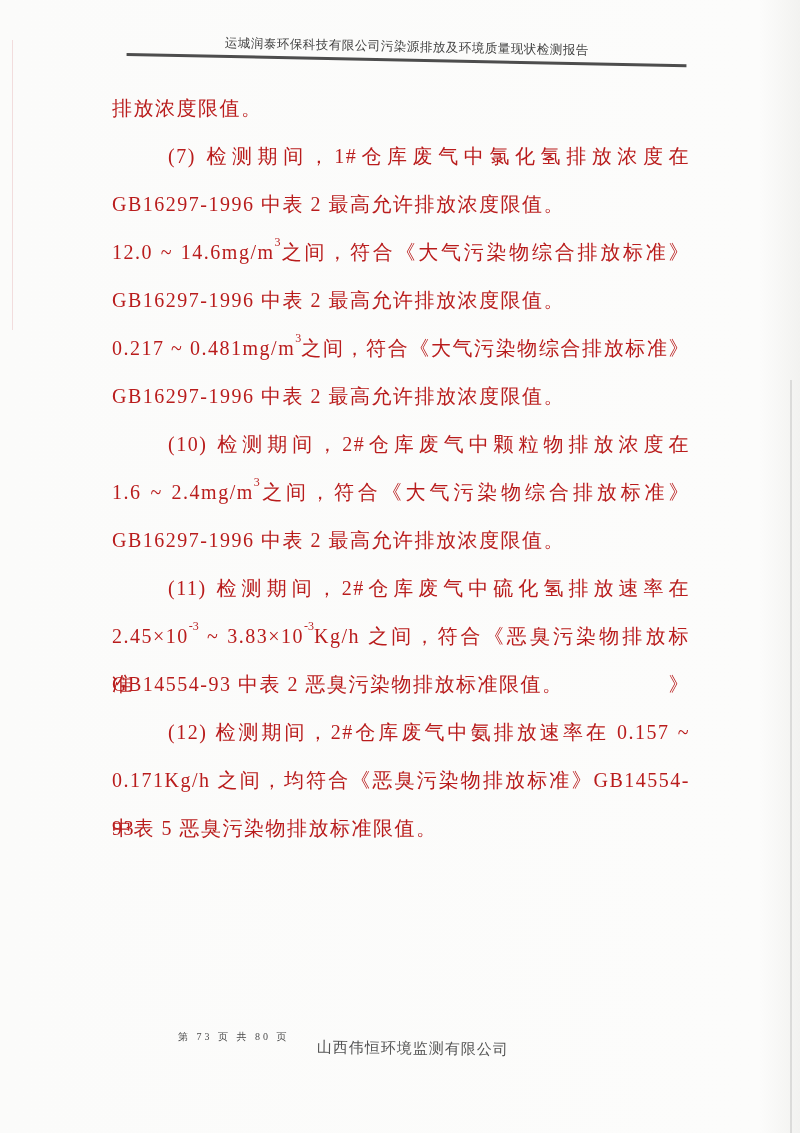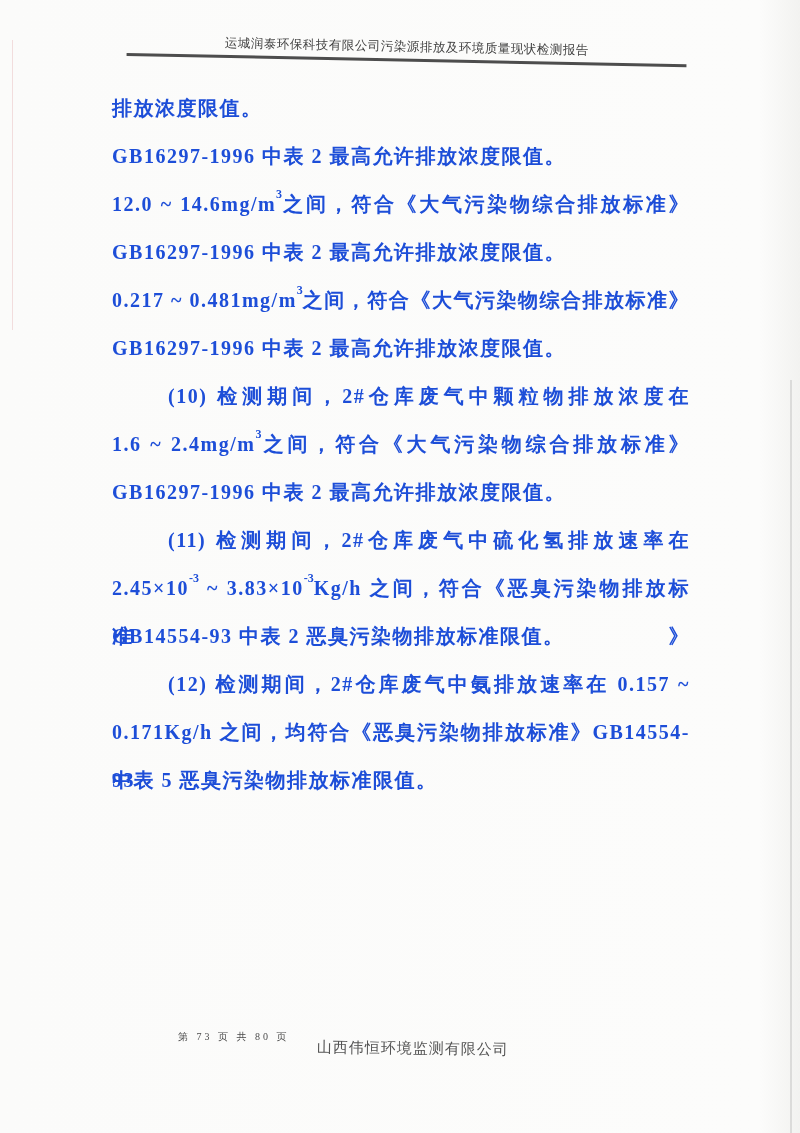--- a/index.html
+++ b/index.html
@@ -48,22 +48,21 @@
     height: 2.5px;
     background: #4d4d4d;
   }
   
   .doc-body {
     position: absolute;
     left: 112px; top: 84px;
     width: 578px;
     font-size: 20px;
     letter-spacing: 1.5px;
-    color: #1d4ed8;
-    font-weight: bold;
+    color: #b91c1c;
   }
   .ln {
     height: 48px;
     line-height: 48px;
     white-space: nowrap;
   }
   .ln.j {
     white-space: normal;
     text-align: justify;
     text-align-last: justify;
@@ -104,20 +103,21 @@
 
 <div class="header-wrap">
   <div class="header-title">运城润泰环保科技有限公司污染源排放及环境质量现状检测报告</div>
   <div class="header-rule"></div>
 </div>
 
 <div class="doc-body">
 
   <div class="ln"><span>排放浓度限值。</span></div>
 
+  <div class="ln j ind"><span>(7) 检测期间，1#仓库废气中氯化氢排放浓度在</span></div>
   <div class="ln"><span>GB16297-1996 中表 2 最高允许排放浓度限值。</span></div>
 
   <div class="ln j"><span>12.0 ~ 14.6mg/m</span><sup>3</sup><span>之间，符合《大气污染物综合排放标准》</span></div>
   <div class="ln"><span>GB16297-1996 中表 2 最高允许排放浓度限值。</span></div>
 
   <div class="ln j"><span>0.217 ~ 0.481mg/m</span><sup>3</sup><span>之间，符合《大气污染物综合排放标准》</span></div>
   <div class="ln"><span>GB16297-1996 中表 2 最高允许排放浓度限值。</span></div>
 
   <div class="ln j ind"><span>(10)  检测期间，2#仓库废气中颗粒物排放浓度在</span></div>
   <div class="ln j"><span>1.6 ~ 2.4mg/m</span><sup>3</sup><span>之间，符合《大气污染物综合排放标准》</span></div>

